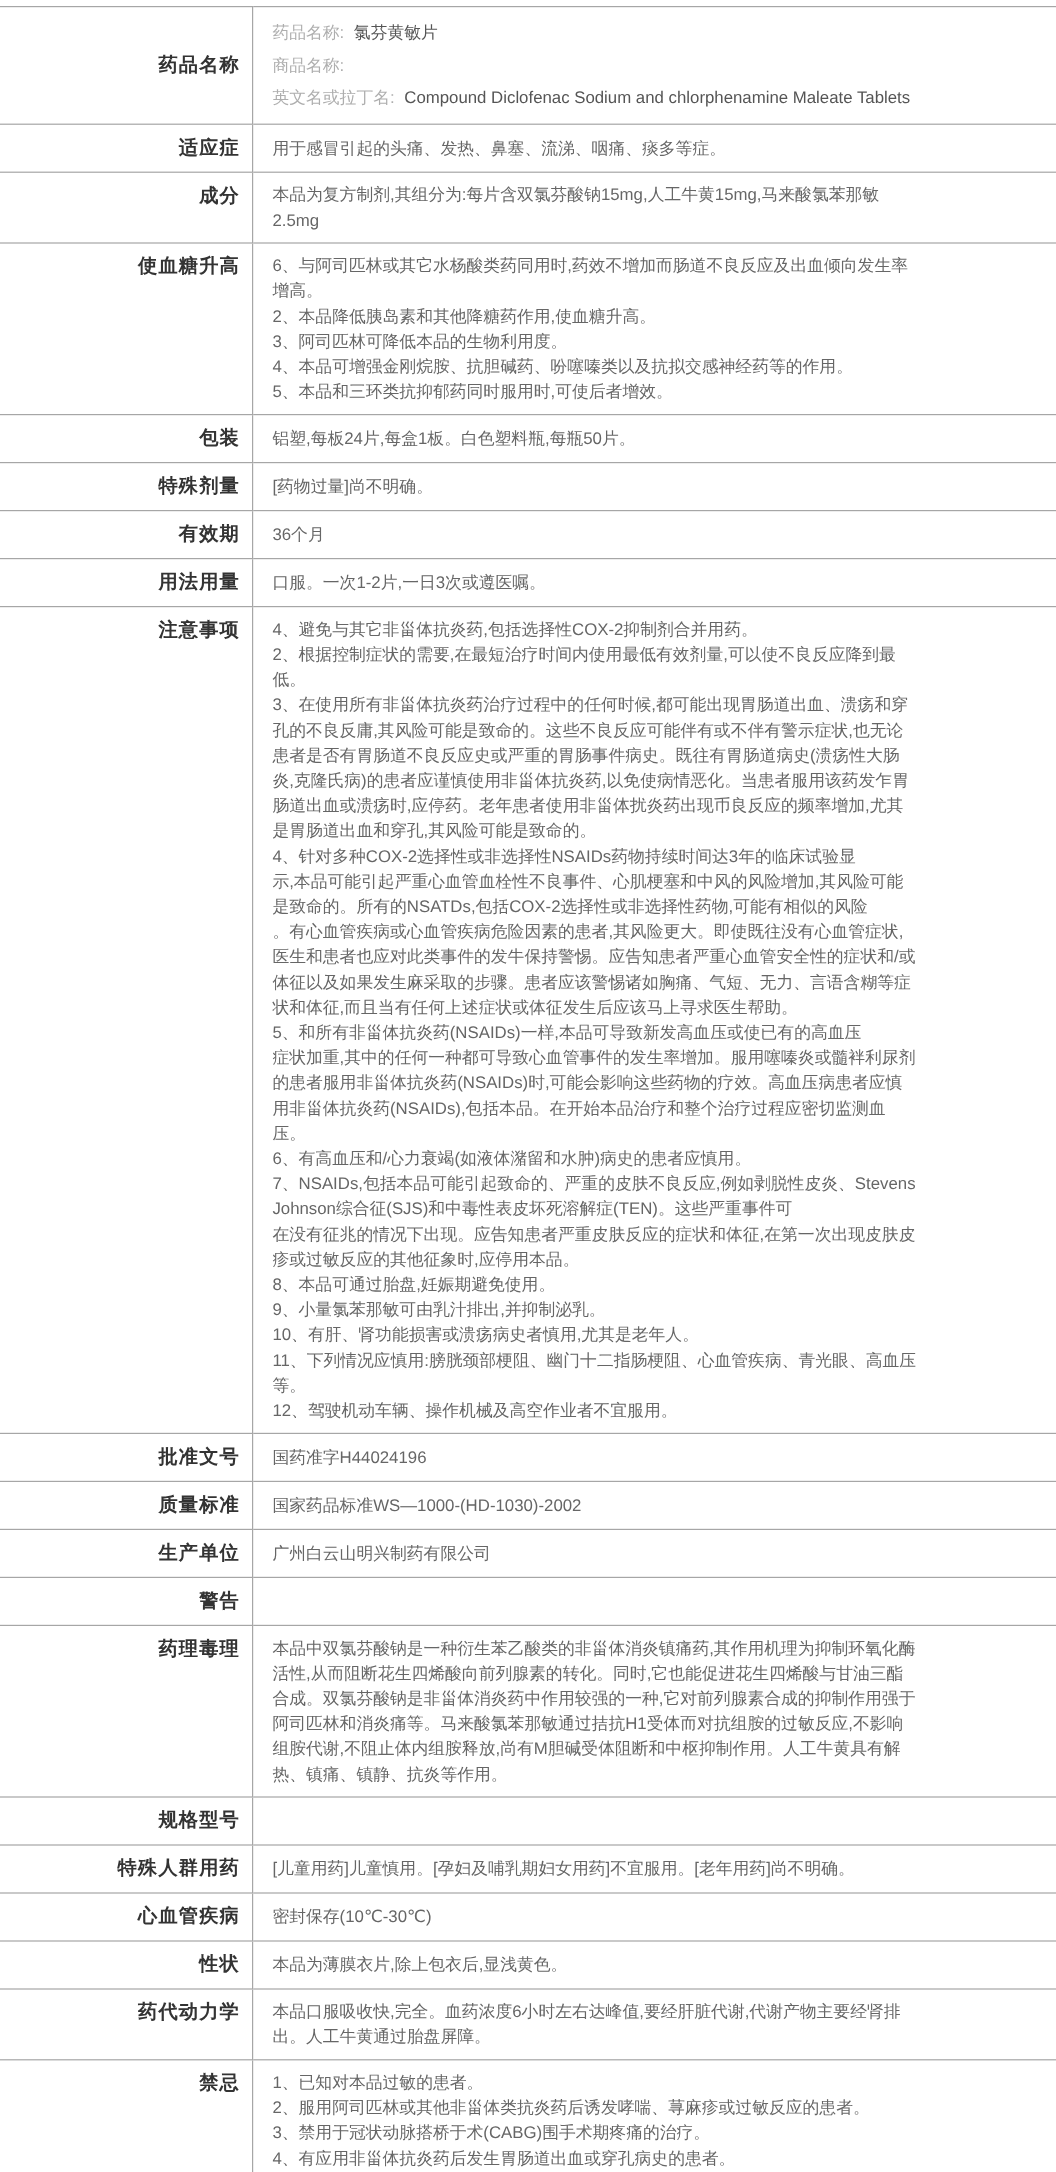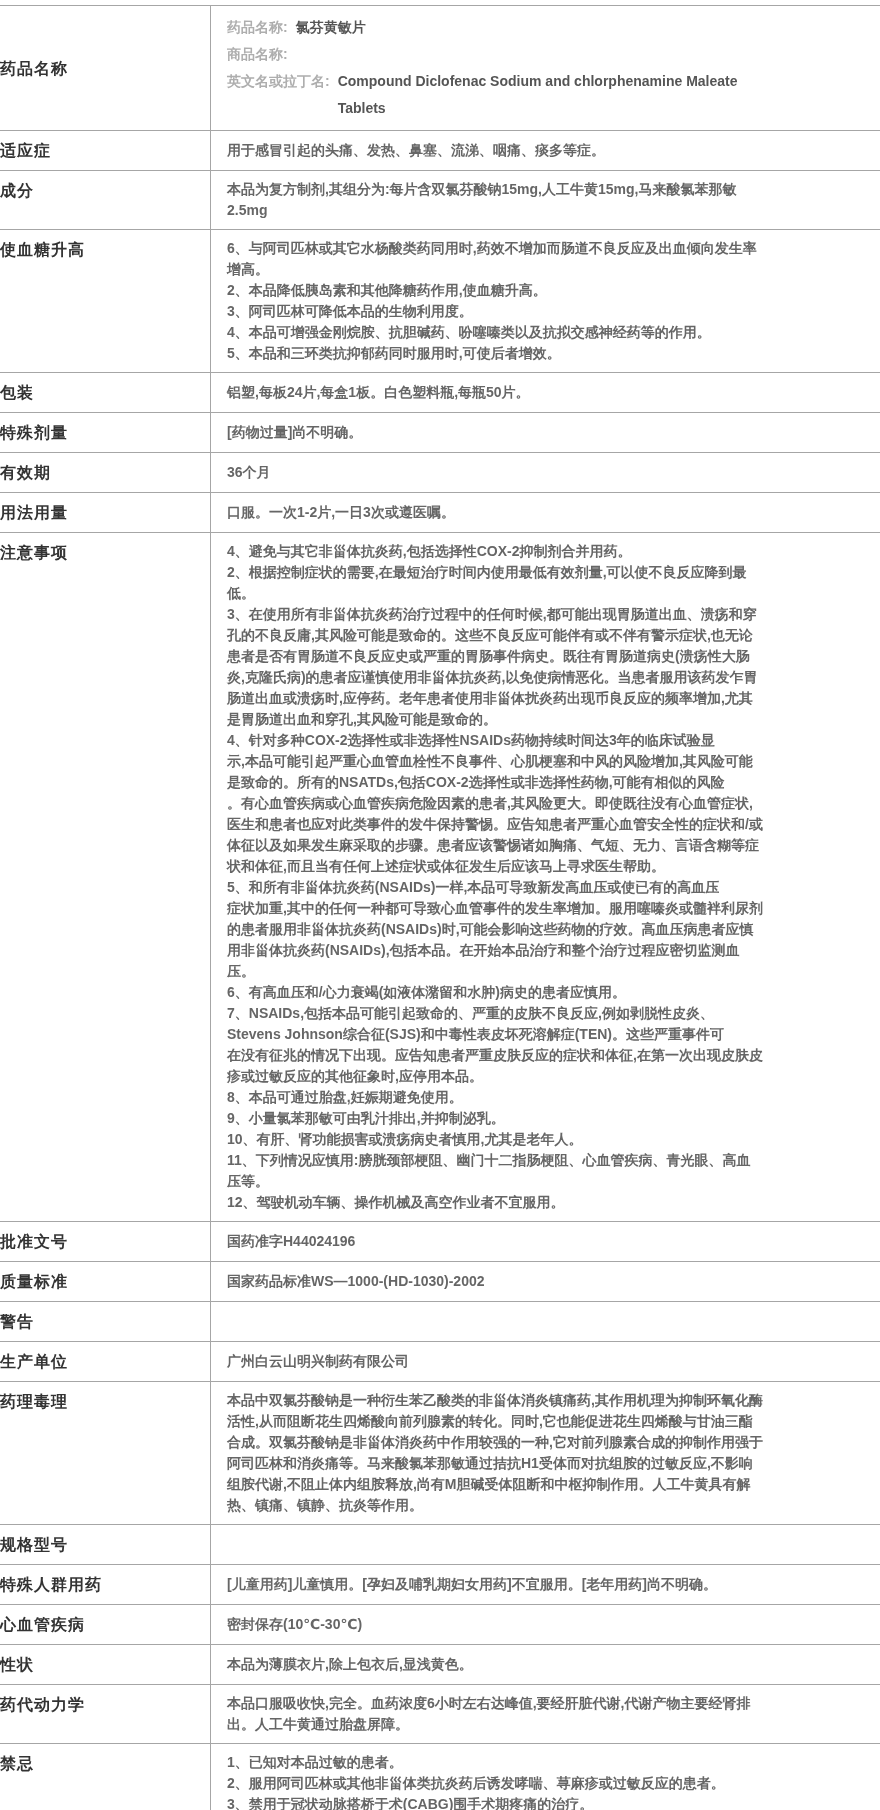--- a/index.html
+++ b/index.html
@@ -10,30 +10,30 @@
     --value:#555555;
   }
   html,body{margin:0;padding:0;background:#ffffff;}
   body{width:880px;font-family:"Liberation Sans","DejaVu Sans",sans-serif;}
   .page{width:880px;min-height:1810px;padding-top:5px;box-sizing:border-box;background:#ffffff;}
   table.drug-table{width:100%;border-collapse:collapse;border-top:1px solid var(--border);table-layout:fixed;}
   tr.row{border-bottom:1px solid var(--border);}
   th.label-cell{
     width:200px;min-width:200px;max-width:200px;
     border-right:1px solid var(--border);
-    text-align:left;vertical-align:top;
+    text-align:right;vertical-align:top;
     padding:9px 10px 9px 0;
     font-size:16px;font-weight:bold;color:var(--label);
     line-height:21px;letter-spacing:1px;
   }
   th.v-middle{vertical-align:middle;}
   td.content-cell{
     padding:8px 116px 8px 16px;
     font-size:14px;color:var(--content);
-    line-height:21px;vertical-align:middle;font-weight:bold;
+    line-height:21px;vertical-align:middle;
   }
   .content-line{white-space:pre-wrap;}
   .name-field{display:flex;line-height:27px;align-items:flex-start;}
   .field-key{color:var(--key);flex:0 0 auto;margin-right:8px;white-space:nowrap;}
   .field-value{color:var(--value);flex:1 1 auto;}
 </style>
 </head>
 <body>
 
 <div class="page">
@@ -140,29 +140,29 @@
   </tr>
 
   <tr class="row">
     <th class="label-cell">质量标准</th>
     <td class="content-cell">
             <div class="content-line">国家药品标准WS—1000-(HD-1030)-2002</div>
           </td>
   </tr>
 
   <tr class="row">
+    <th class="label-cell">生产单位</th>
+    <td class="content-cell">
+            <div class="content-line">广州白云山明兴制药有限公司</div>
+          </td>
+  </tr>
+
+  <tr class="row">
     <th class="label-cell">警告</th>
     <td class="content-cell"></td>
-  </tr>
-
-  <tr class="row">
-    <th class="label-cell">生产单位</th>
-    <td class="content-cell">
-            <div class="content-line">广州白云山明兴制药有限公司</div>
-          </td>
   </tr>
 
   <tr class="row">
     <th class="label-cell">药理毒理</th>
     <td class="content-cell">
             <div class="content-line">本品中双氯芬酸钠是一种衍生苯乙酸类的非甾体消炎镇痛药,其作用机理为抑制环氧化酶活性,从而阻断花生四烯酸向前列腺素的转化。同时,它也能促进花生四烯酸与甘油三酯合成。双氯芬酸钠是非甾体消炎药中作用较强的一种,它对前列腺素合成的抑制作用强于阿司匹林和消炎痛等。马来酸氯苯那敏通过拮抗H1受体而对抗组胺的过敏反应,不影响组胺代谢,不阻止体内组胺释放,尚有M胆碱受体阻断和中枢抑制作用。人工牛黄具有解热、镇痛、镇静、抗炎等作用。</div>
           </td>
   </tr>
 
   <tr class="row">

